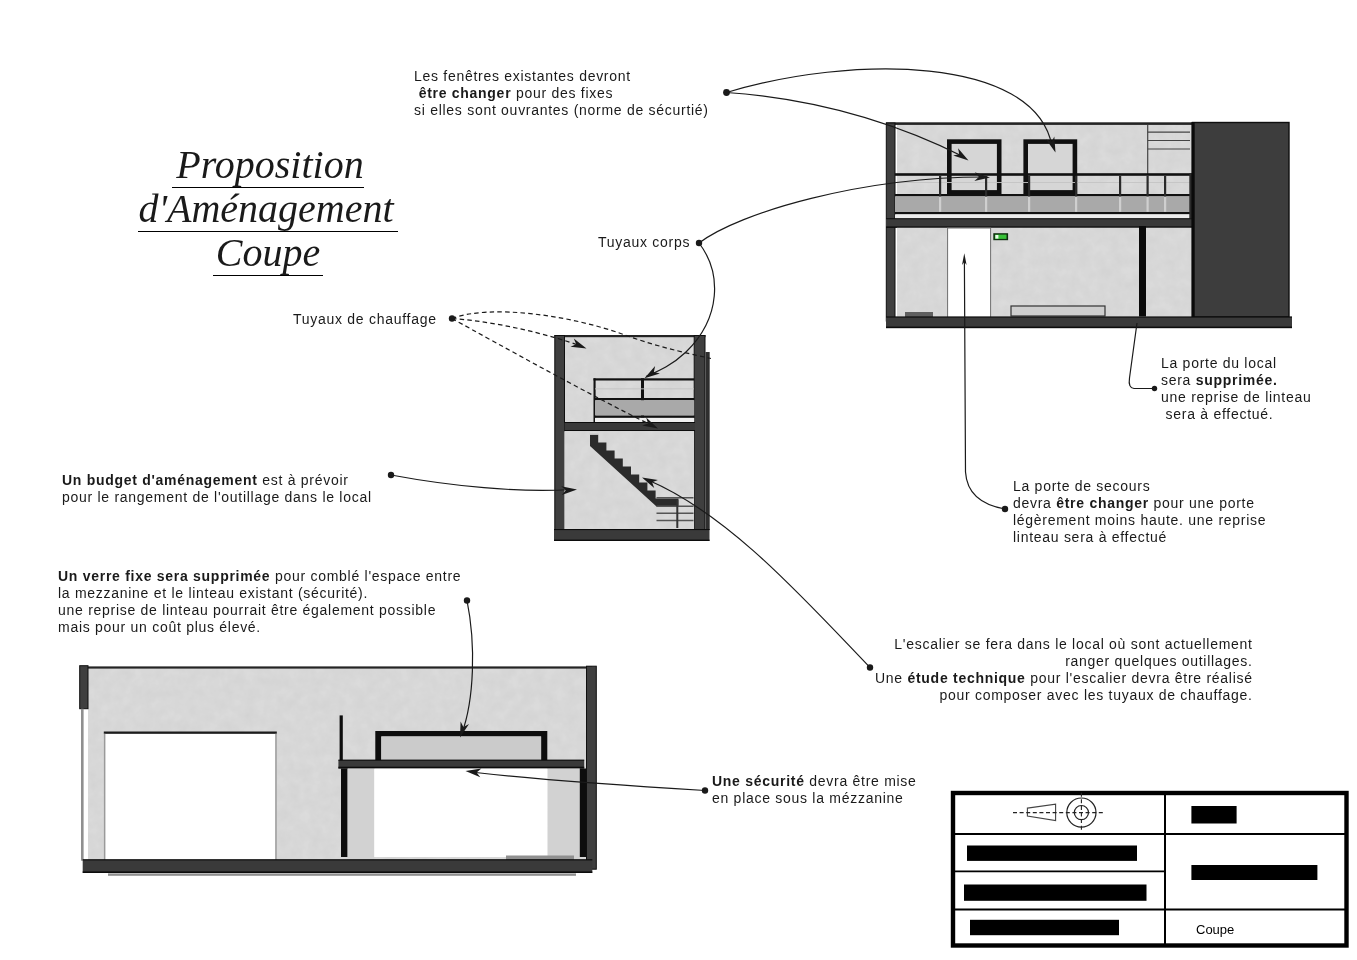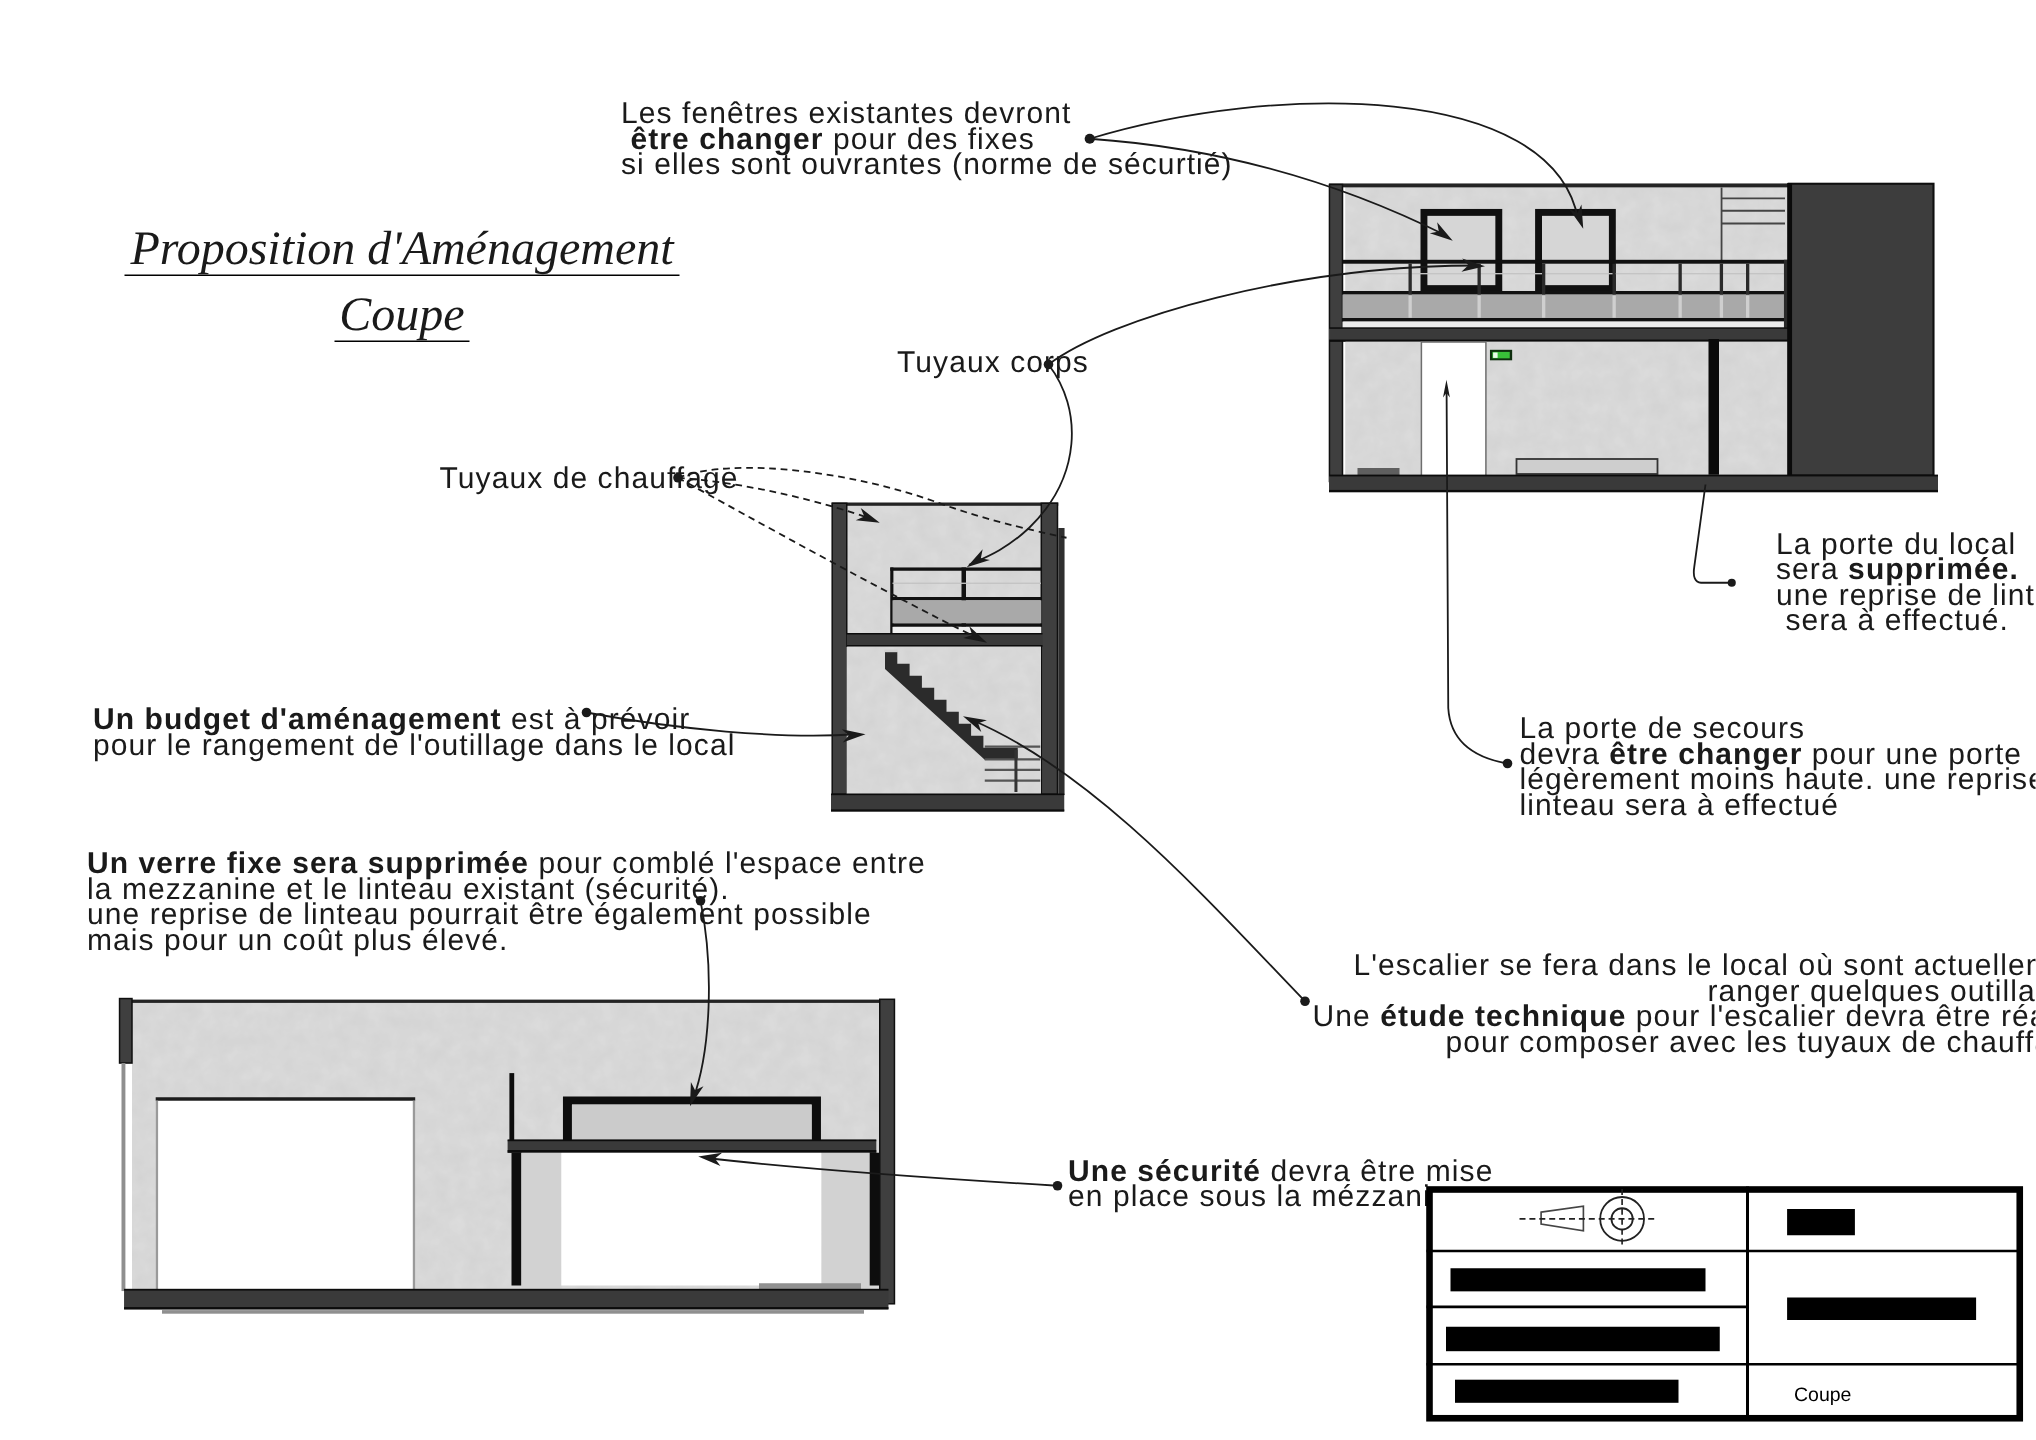--- a/index.html
+++ b/index.html
@@ -1,44 +1,44 @@
 <!DOCTYPE html>
 <html><head>
 <meta charset="utf-8">
 <style>
   html,body{margin:0;padding:0;background:#fff;}
   body{width:1357px;height:960px;position:relative;font-family:"Liberation Sans",sans-serif;color:#1a1a1a;}
-  .txt{position:absolute;font-size:20px;line-height:17px;letter-spacing:0.72px;white-space:pre;}
+  .txt{position:absolute;font-size:14px;line-height:17px;letter-spacing:0.72px;white-space:pre;}
   svg{position:absolute;left:0;top:0;}
 </style>
 </head>
 <body>
 
-<div style="position:absolute;left:72px;top:143px;width:392px;text-align:center;font-family:'Liberation Serif',serif;font-style:italic;font-size:32px;line-height:44px;">
+<div style="position:absolute;left:72px;top:143px;width:392px;text-align:center;font-family:'Liberation Serif',serif;font-style:italic;font-size:40px;line-height:44px;">
 <span style="border-bottom:1.6px solid #000;padding:0 4px;">Proposition d'Aménagement </span><br>
 <span style="border-bottom:1.6px solid #000;padding:0 3px;">Coupe</span>
 </div>
 
 <div class="txt" style="left:414px;top:67.5px;">Les fenêtres existantes devront
  <b>être changer</b> pour des fixes
 si elles sont ouvrantes (norme de sécurtié)</div>
 
 <div class="txt" style="left:598px;top:234px;">Tuyaux corps</div>
 
 <div class="txt" style="left:293px;top:310.5px;">Tuyaux de chauffage</div>
 
 <div class="txt" style="left:62px;top:472px;"><b>Un budget d'aménagement</b> est à prévoir
 pour le rangement de l'outillage dans le local</div>
 
 <div class="txt" style="left:58px;top:568px;"><b>Un verre fixe sera supprimée</b> pour comblé l'espace entre
 la mezzanine et le linteau existant (sécurité).
 une reprise de linteau pourrait être également possible
 mais pour un coût plus élevé.</div>
 
-<div class="txt" style="left:1161px;top:355px;margin-left:23px;">La porte du local
+<div class="txt" style="left:1161px;top:355px;">La porte du local
 sera <b>supprimée.</b>
 une reprise de linteau
  sera à effectué.</div>
 
 <div class="txt" style="left:1013px;top:478px;">La porte de secours
 devra <b>être changer</b> pour une porte
 légèrement moins haute. une reprise
 linteau sera à effectué</div>
 
 <div class="txt" style="left:875px;top:636px;text-align:right;">L'escalier se fera dans le local où sont actuellement

